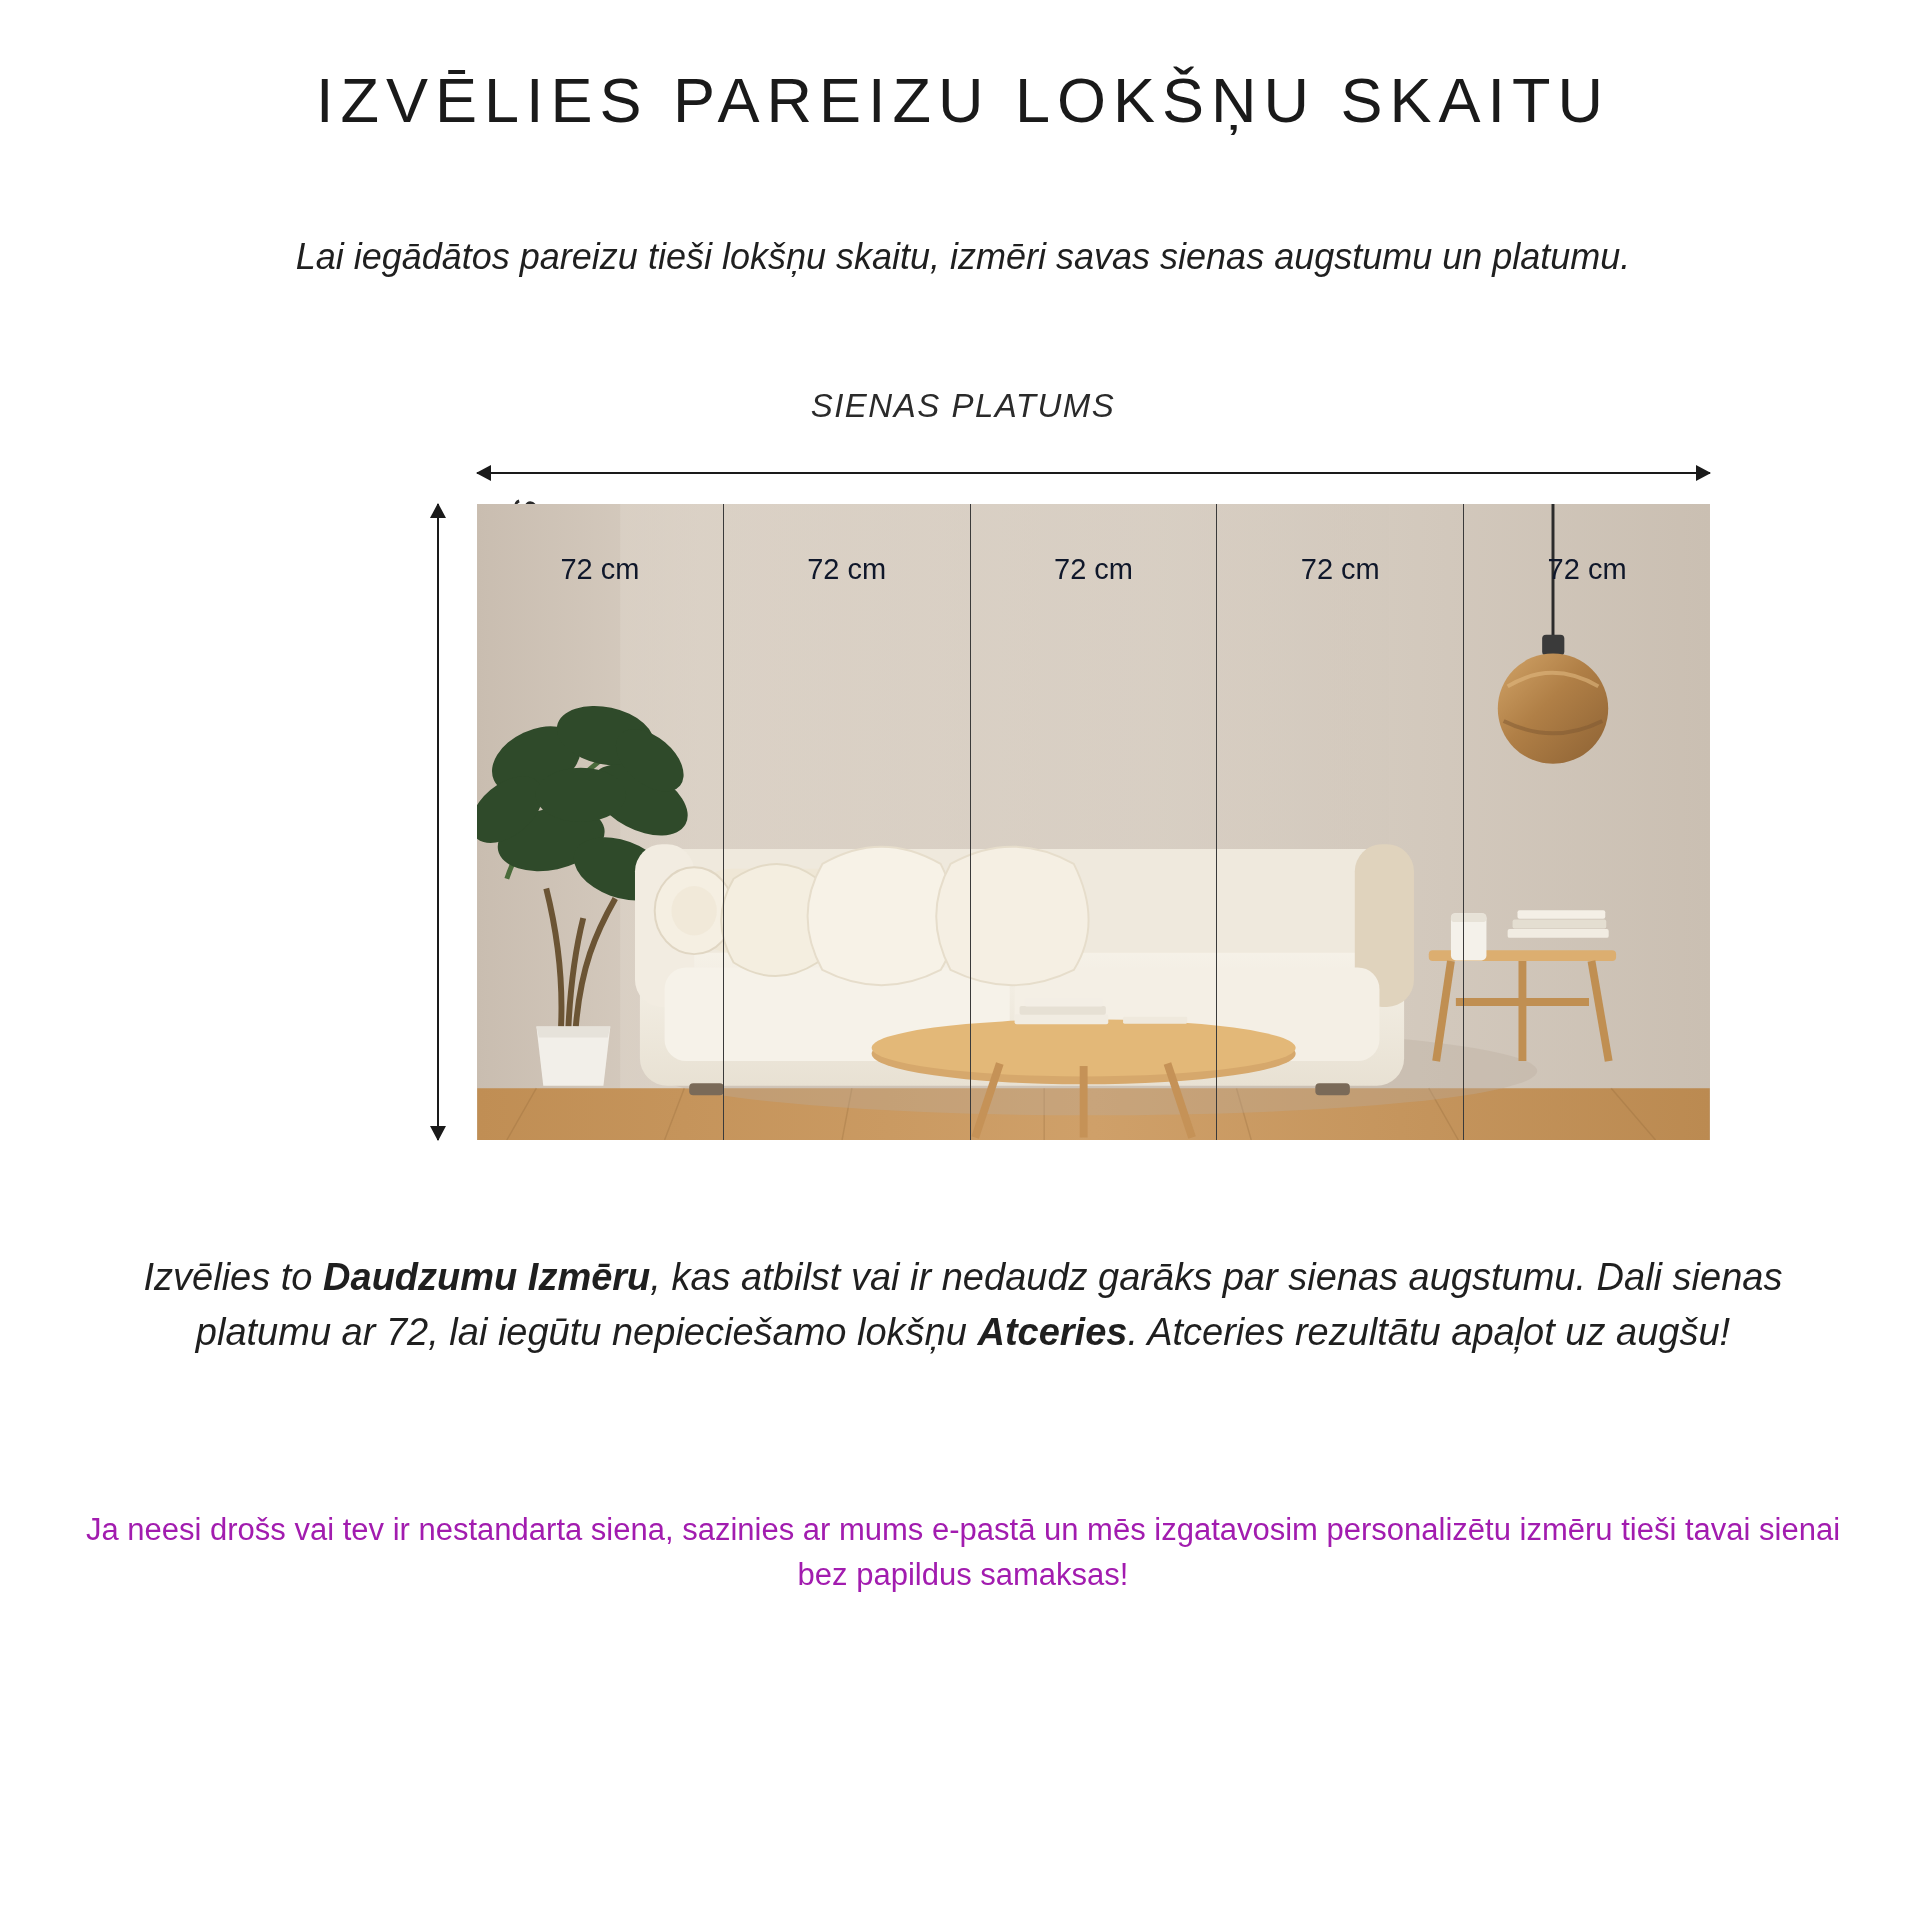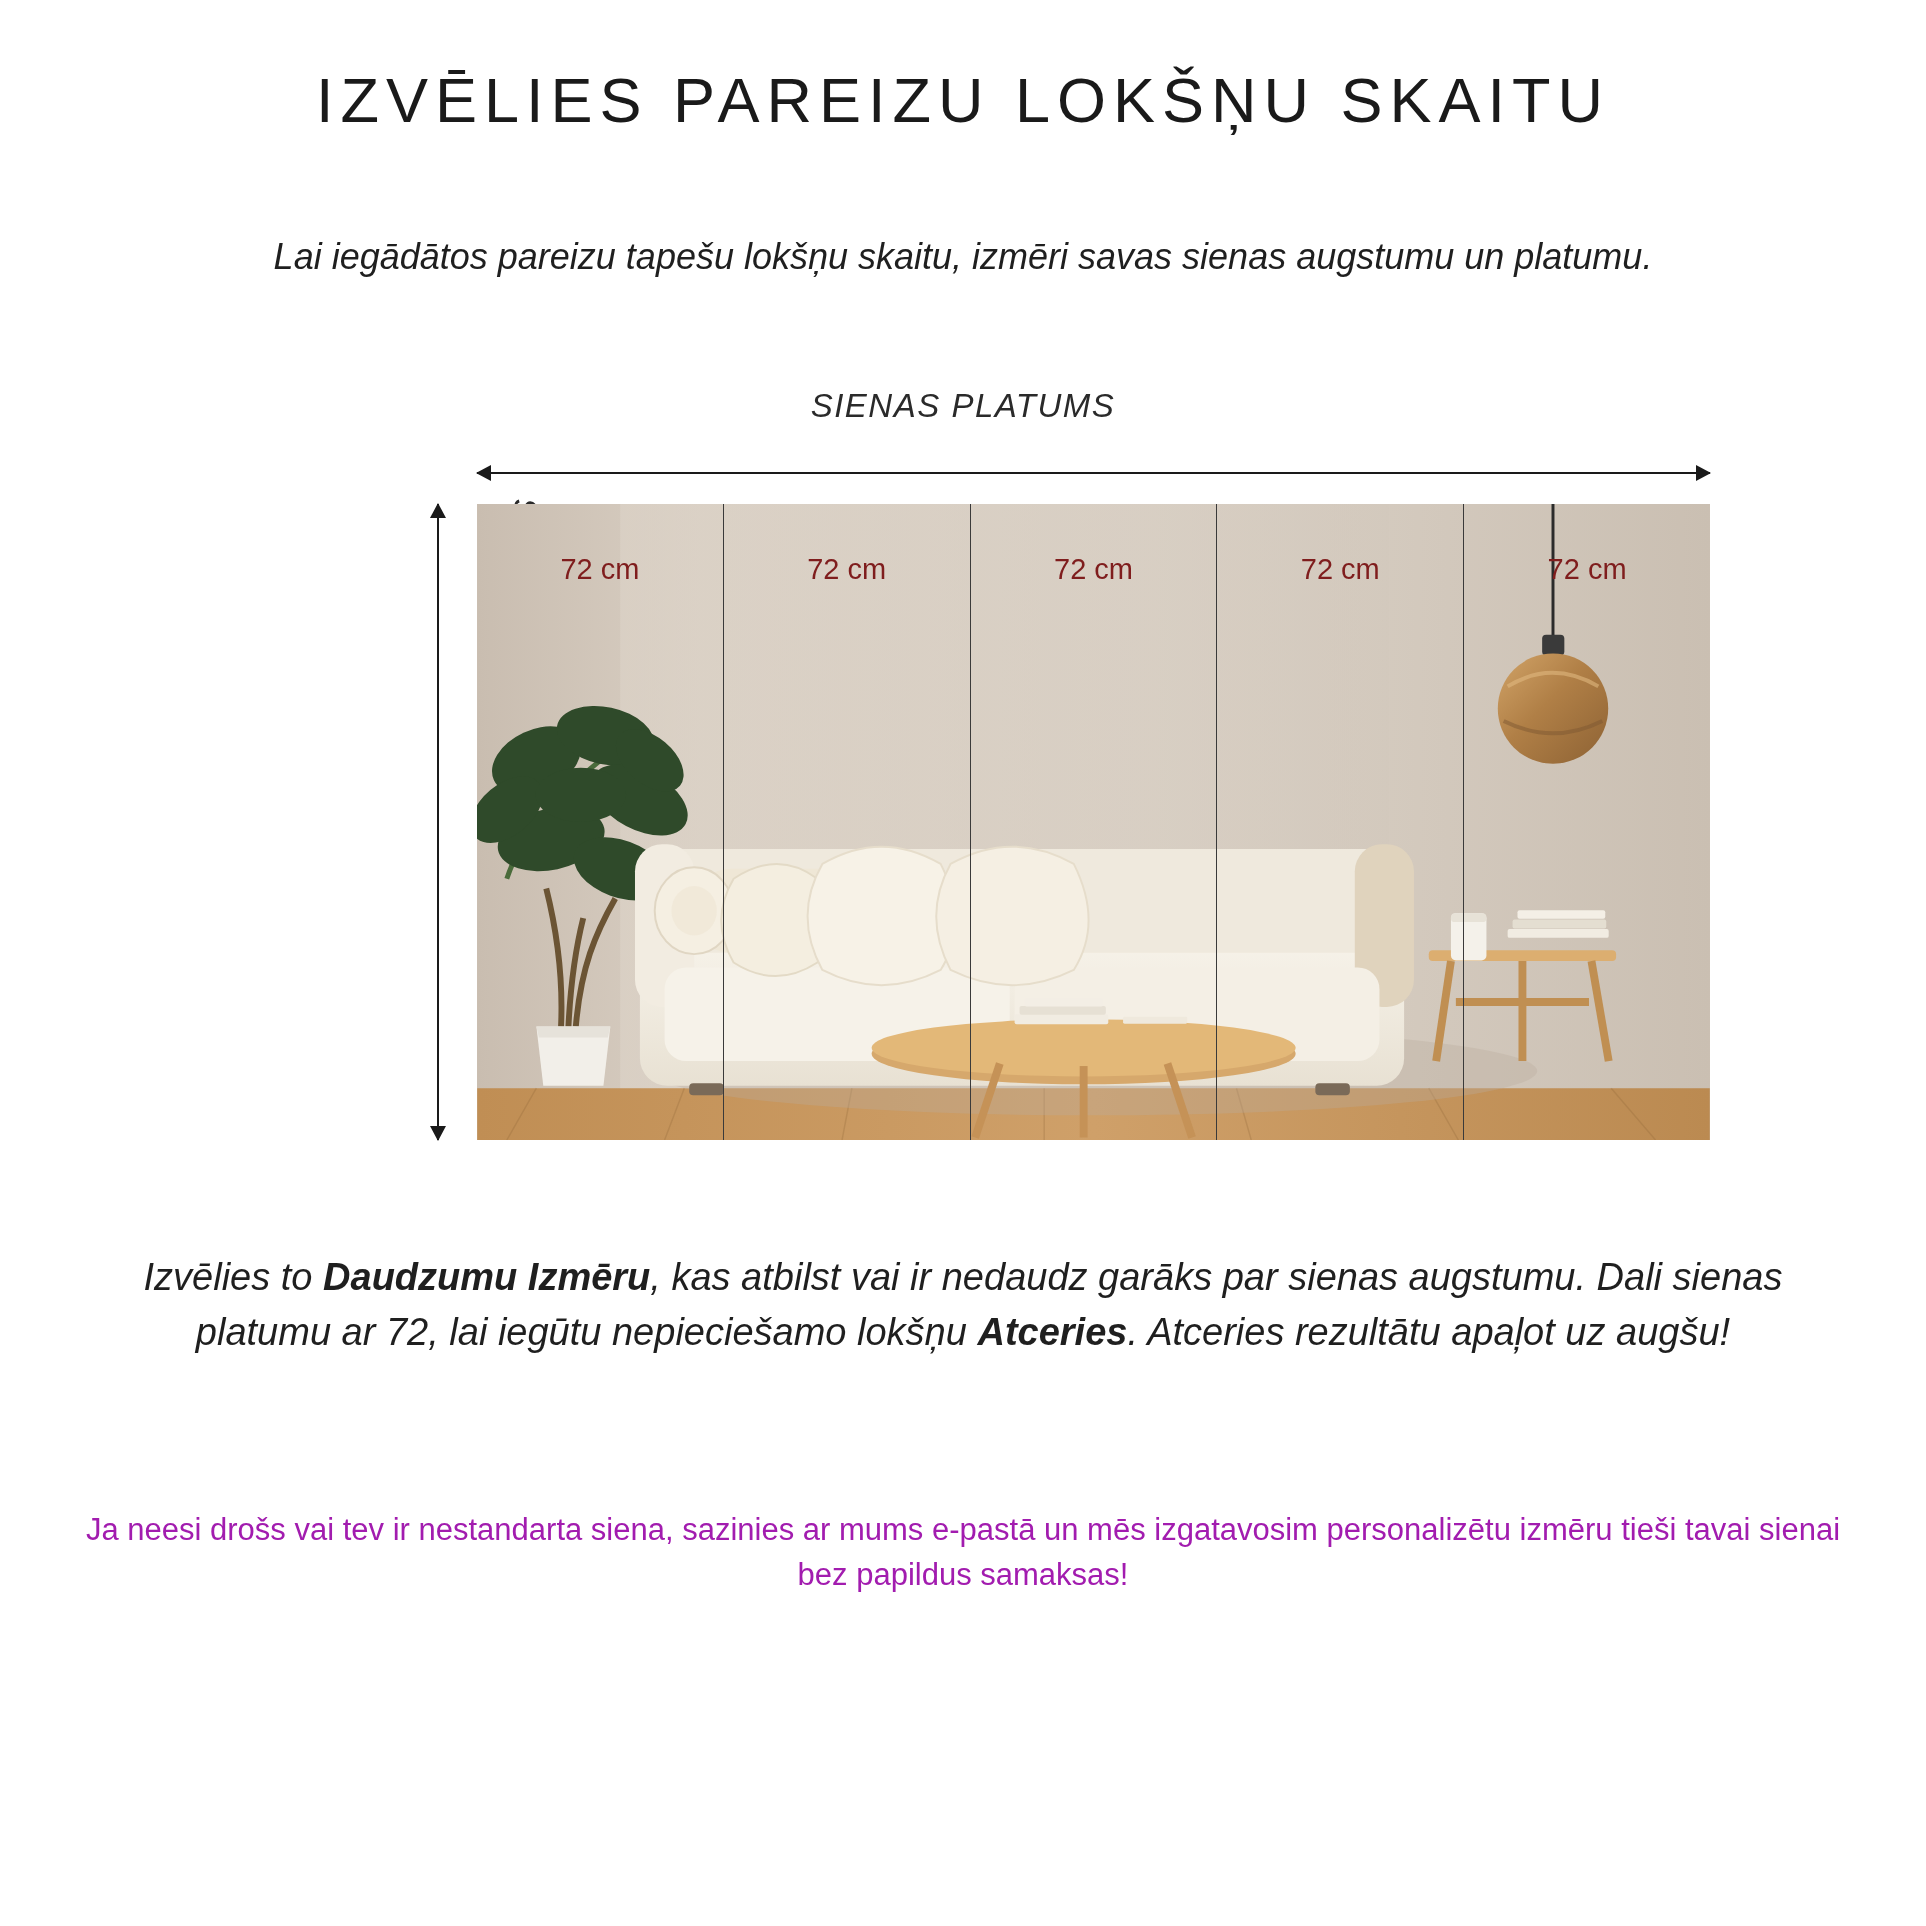--- a/index.html
+++ b/index.html
@@ -163,21 +163,21 @@
     box-sizing: border-box;
   }
   .sheet:last-child { border-right: none; }
   .sheet-label {
     position: absolute;
     top: 49px;
     left: 0;
     right: 0;
     text-align: center;
     font-size: 29px;
-    color: #7f1d1d;
+    color: #0f172a;
     font-family: "Liberation Sans", sans-serif;
   }
 
   
   .lower {
     margin-top: 74px;
     font-size: 38px;
     font-style: italic;
     line-height: 1.45;
     text-align: center;
@@ -196,21 +196,21 @@
     max-width: 1785px;
   }
 </style>
 </head>
 <body>
 
 <div class="page">
 
   <h1 class="title">IZVĒLIES PAREIZU LOKŠŅU SKAITU</h1>
 
-  <p class="intro">Lai iegādātos pareizu tapešu lokšņu skaitu, izmēri savas sienas augstumu un platumu.</p>
+  <p class="intro">Lai iegādātos pareizu tieši lokšņu skaitu, izmēri savas sienas augstumu un platumu.</p>
 
   <div class="diagram-wrap">
 
     <div class="width-label">SIENAS PLATUMS</div>
 
     <div class="h-arrow">
       <div class="line"></div>
       <div class="head-l"></div>
       <div class="head-r"></div>
     </div>

